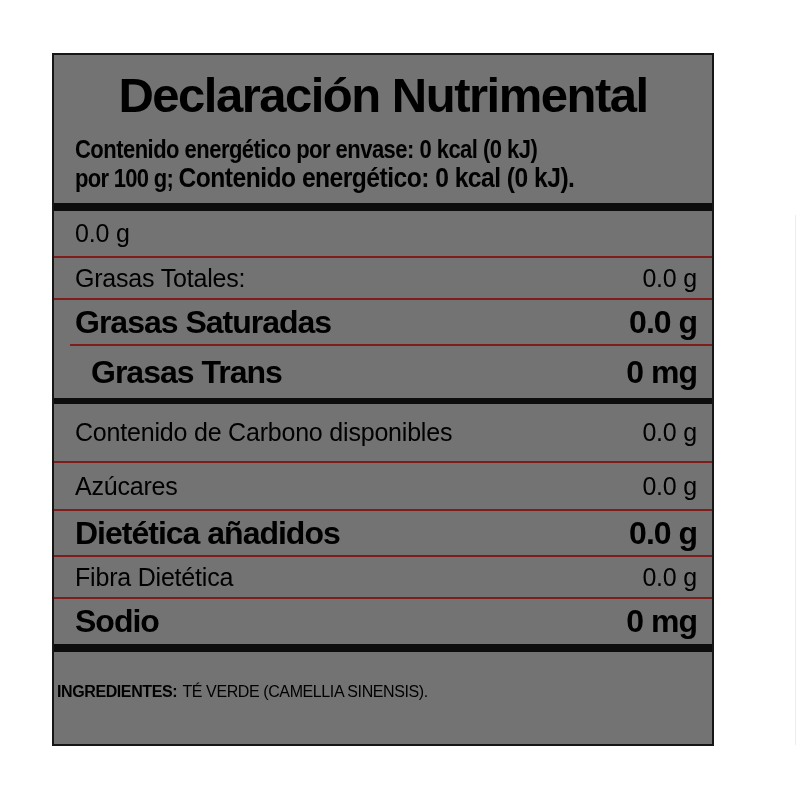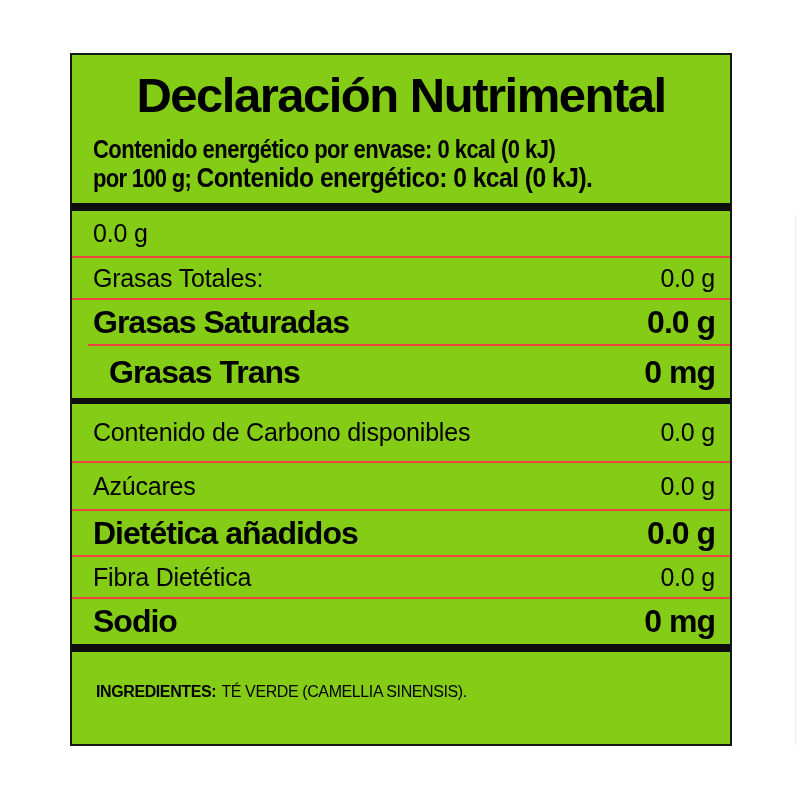--- a/index.html
+++ b/index.html
@@ -13,27 +13,27 @@
     overflow: hidden;
   }
   .page {
     position: relative;
     width: 800px;
     height: 800px;
     background: #ffffff;
   }
   .panel {
     position: absolute;
-    left: 70px;
+    left: 52px;
     top: 53px;
     width: 662px;
     height: 693px;
     box-sizing: border-box;
     border: 2.5px solid #161616;
-    background: #84cc16;
+    background: #737373;
   }
   .title {
     margin: 14px 4px 0 4px;
     text-align: center;
     font-size: 49px;
     font-weight: bold;
     letter-spacing: -1.5px;
     line-height: 52px;
     white-space: nowrap;
   }
@@ -68,35 +68,35 @@
   }
   .bar-top { height: 8px; margin-top: 7px; }
   .bar-mid { height: 6px; }
   .bar-bottom { height: 8px; }
   .sec .row {
     display: flex;
     justify-content: space-between;
     align-items: center;
     box-sizing: border-box;
     padding: 0 15px 0 21px;
-    border-top: 2px solid #ef4444;
+    border-top: 2px solid #7f1d1d;
     white-space: nowrap;
   }
   .sec .row:first-child { border-top: 0; }
   .reg { font-size: 25px; letter-spacing: -0.2px; }
   .bld { font-size: 32px; font-weight: bold; letter-spacing: -1px; }
   .h45 { height: 45px; }
   .h42 { height: 42px; }
   .h46 { height: 46px; }
   .h54 { height: 54px; align-items: flex-start; padding-top: 5px; margin-left: 16px; }
   .h57 { height: 57px; align-items: flex-end; padding-bottom: 6px; }
   .h39 { height: 48px; }
   .h47 { height: 47px; }
   .ingredients {
-    padding: 31px 18px 0 24px;
+    padding: 31px 18px 0 3px;
     font-size: 16px;
     letter-spacing: -0.4px;
     white-space: nowrap;
   }
   .ing-label { font-weight: bold; }
   .ing-text { margin-left: 0.33em; }
   .edge-right {
     position: absolute;
     right: 4px;
     top: 215px;

